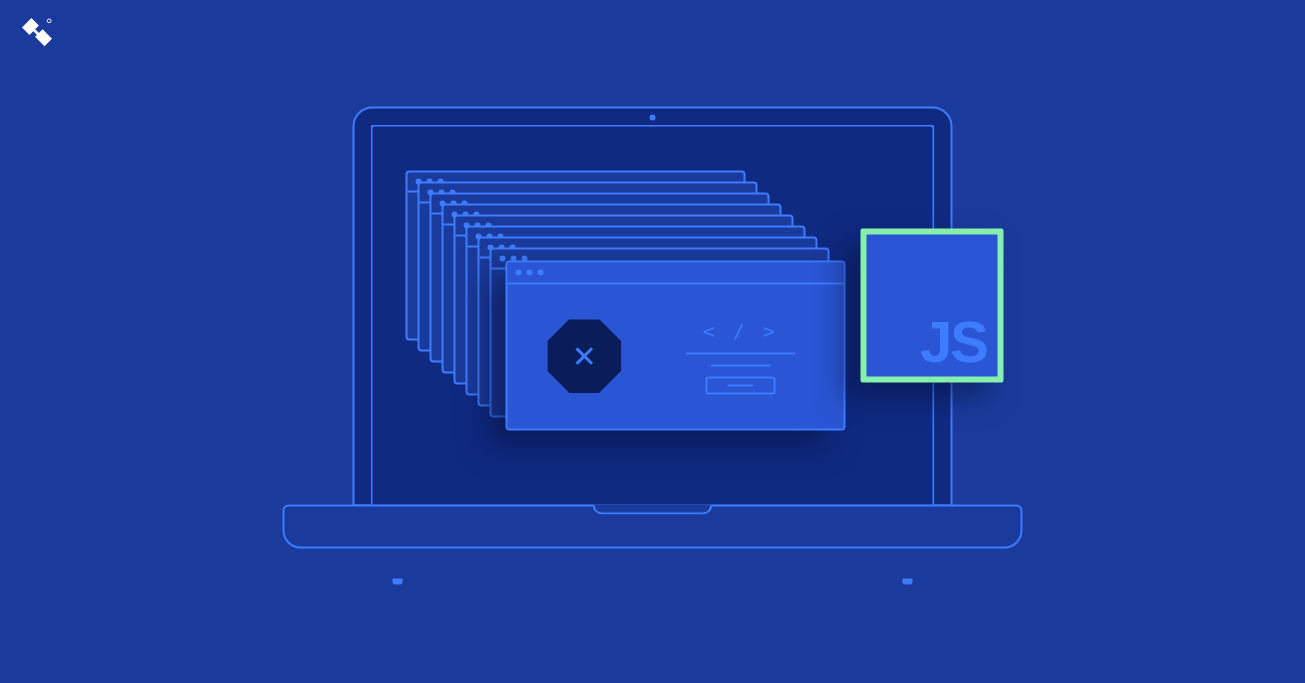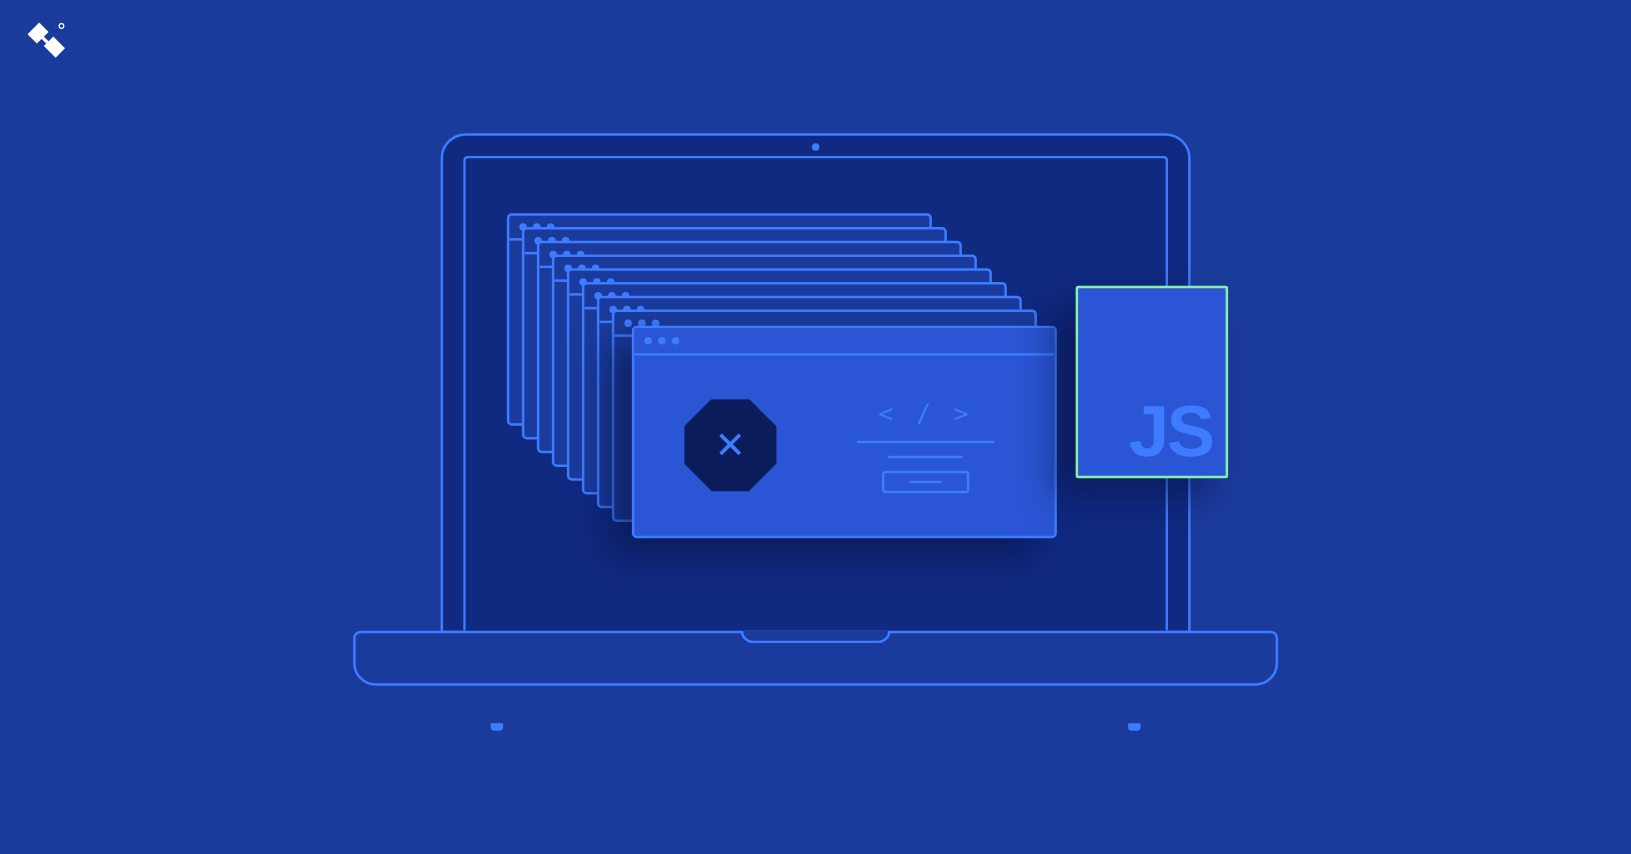--- a/index.html
+++ b/index.html
@@ -206,24 +206,24 @@
     display: flex;
     align-items: center;
     justify-content: center;
   }
   .btn-outline .line { width: 26px; }
 
   .js-badge {
     position: absolute;
     left: 860px;
     top: 228px;
-    width: 122px;
+    width: 143px;
     height: 154px;
     background: #2a55d4;
-    border: 2px solid #86efac;
+    border: 6px solid #86efac;
     border-radius: 2px;
     display: flex;
     align-items: flex-end;
     justify-content: flex-end;
     padding: 4px 10px 6px;
     box-shadow: -16px 14px 28px rgba(5,15,60,0.5);
   }
   .js-text {
     font-size: 58px;
     font-weight: 800;

